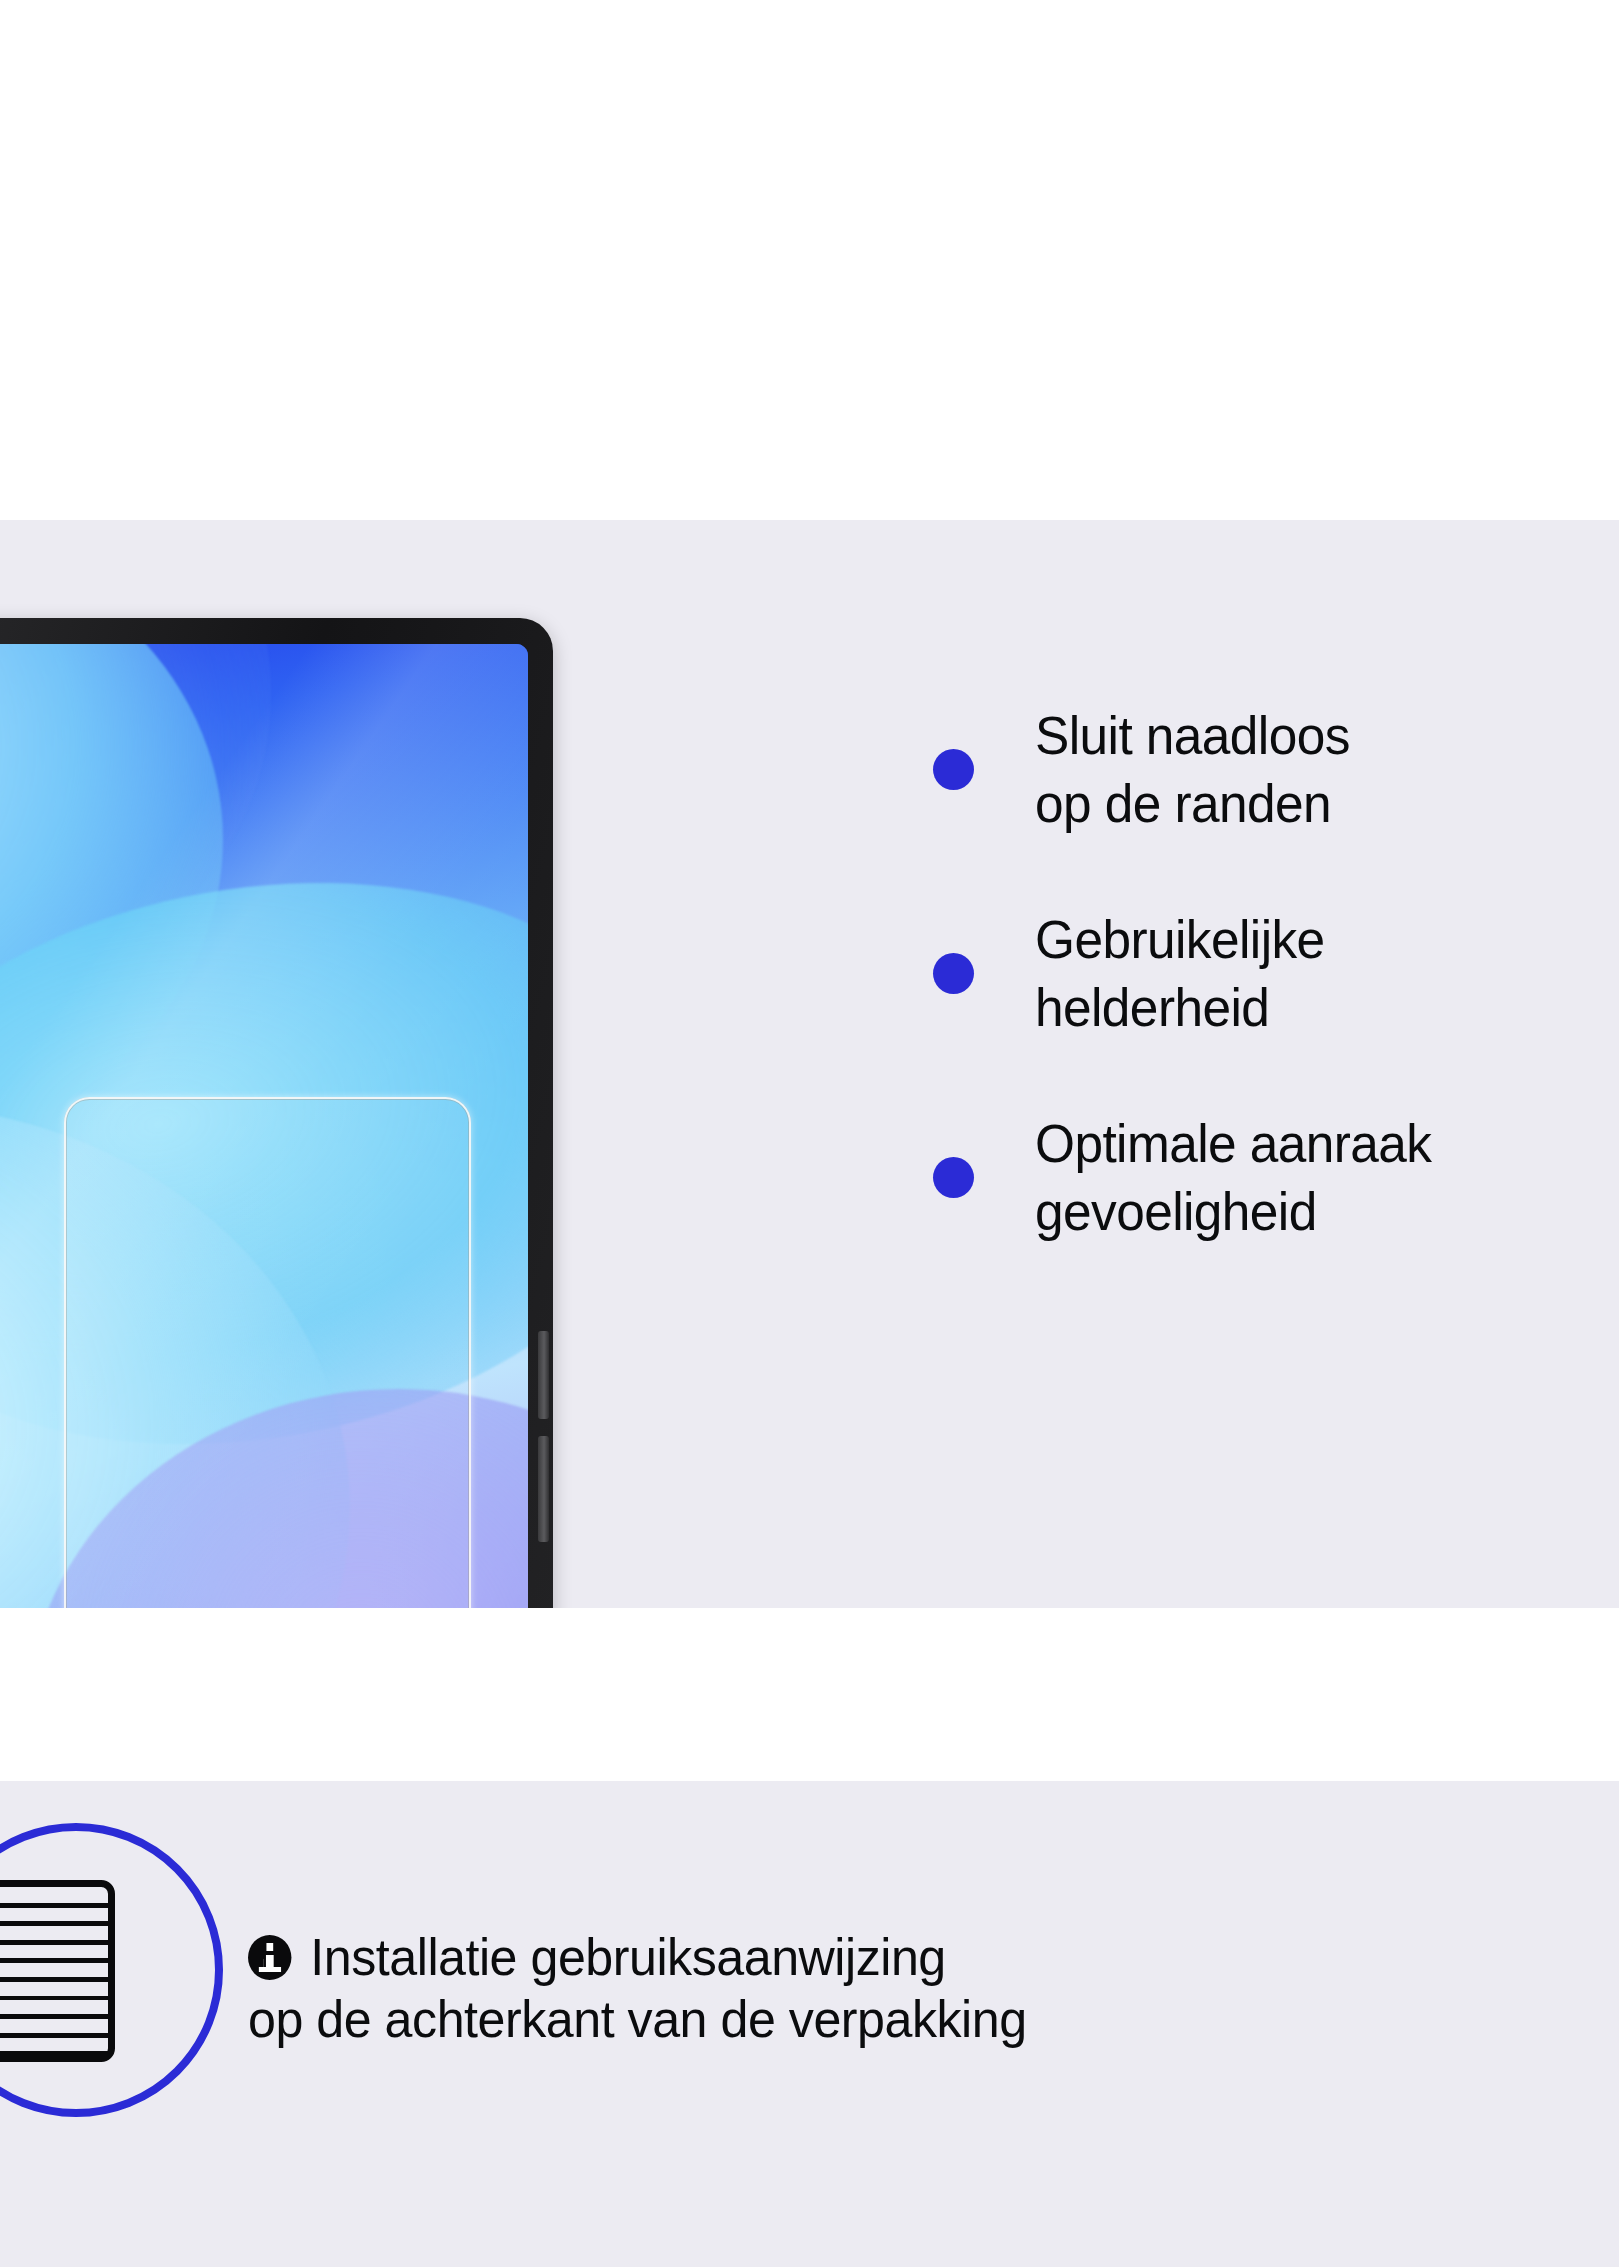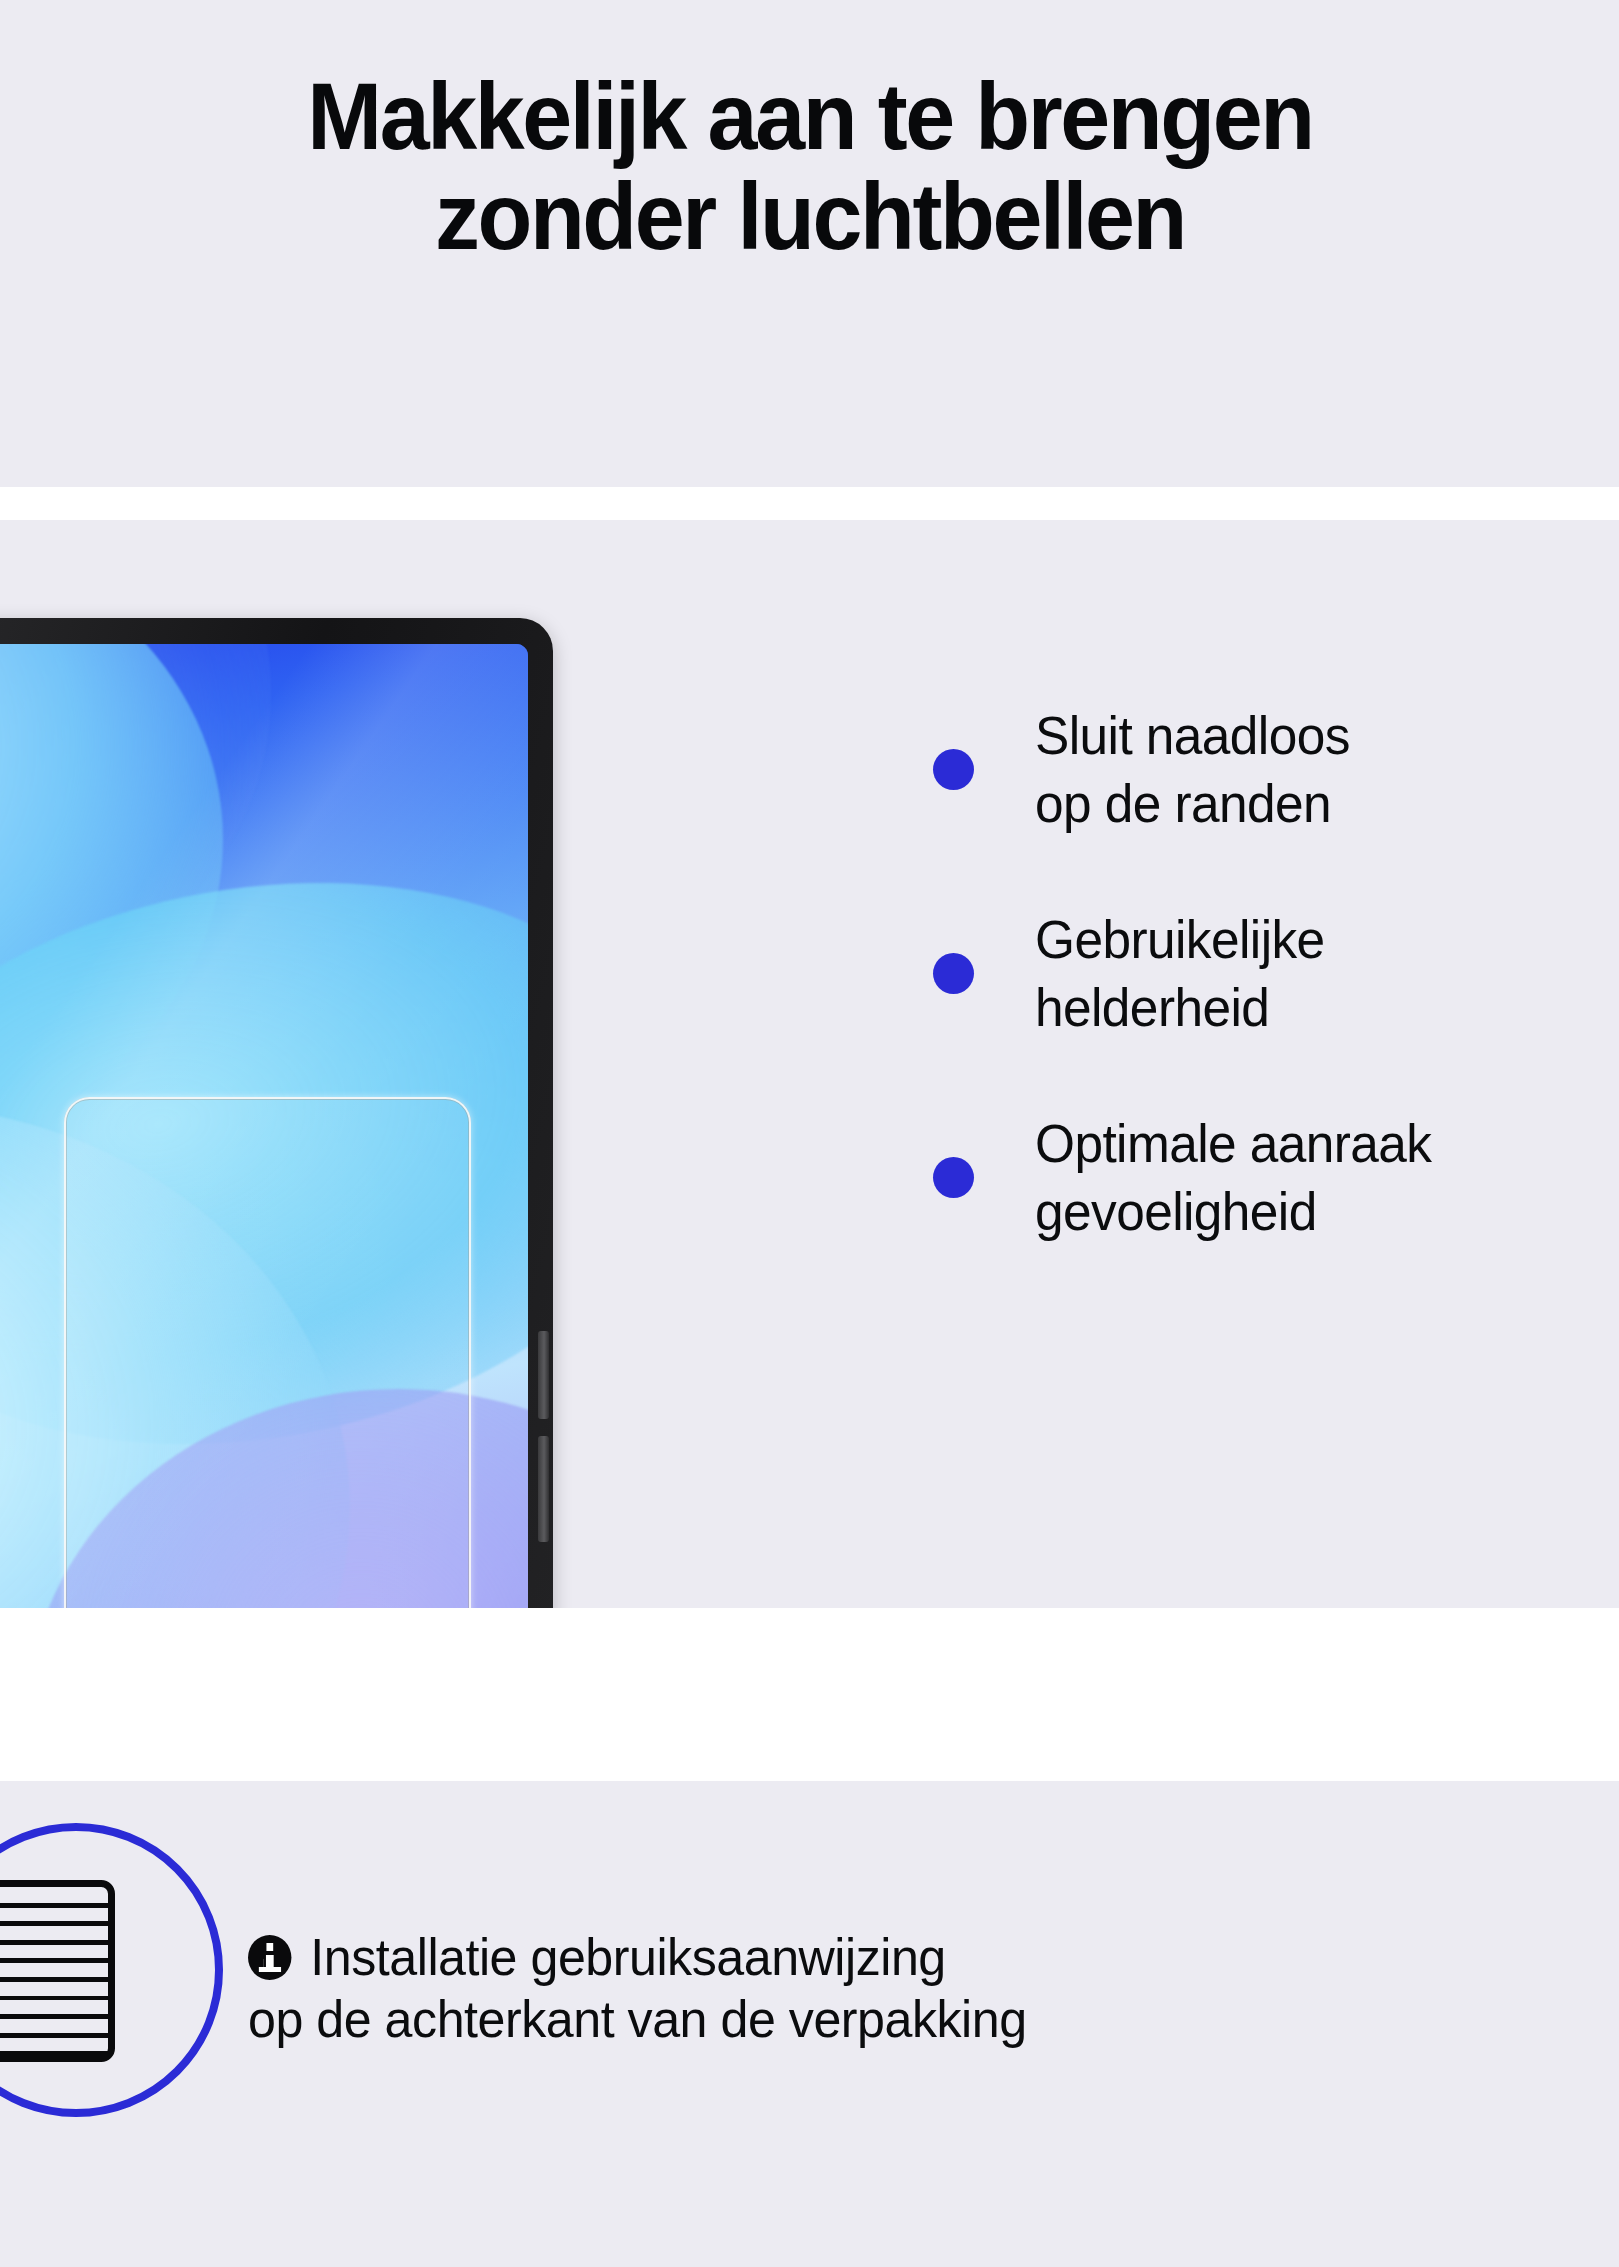--- a/index.html
+++ b/index.html
@@ -306,24 +306,20 @@
   #footer-line2 {
     margin-top: 3.9px;
     white-space: nowrap;
   }
 </style>
 </head>
 <body>
 
 <div id="page">
 
-  <div class="panel" id="panel-heading">
-    <div id="heading-text">Makkelijk aan te brengen
-zonder luchtbellen</div>
-  </div>
 
   <div class="panel" id="panel-feature">
 
     <div id="tablet-wrap">
 
       <div id="tablet-body">
 
         <div id="tablet-screen">
           <div class="wp" id="wp-base"></div>
           <div class="blob" id="blob5"></div>

